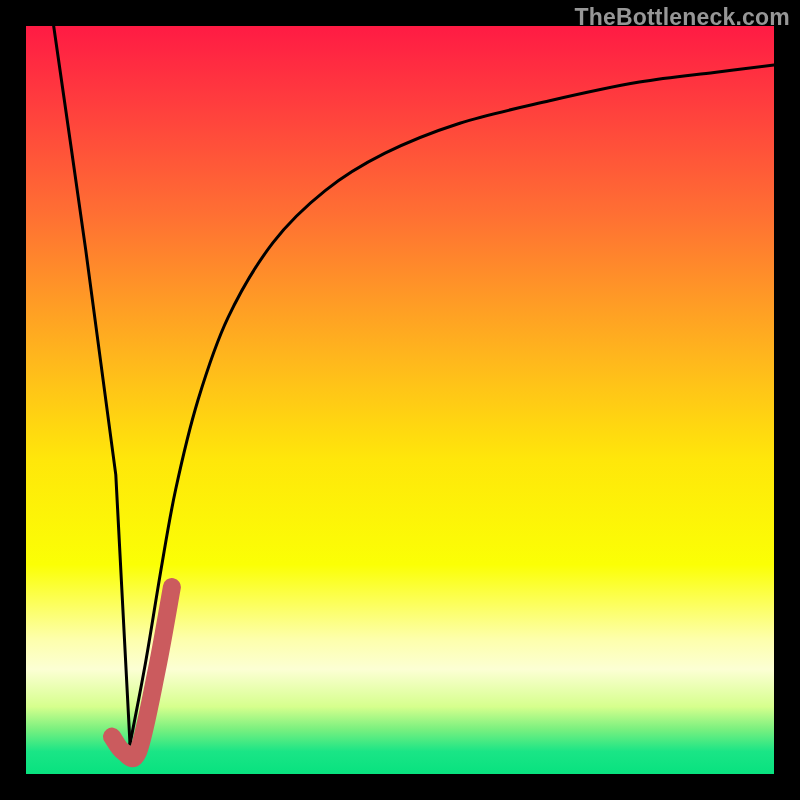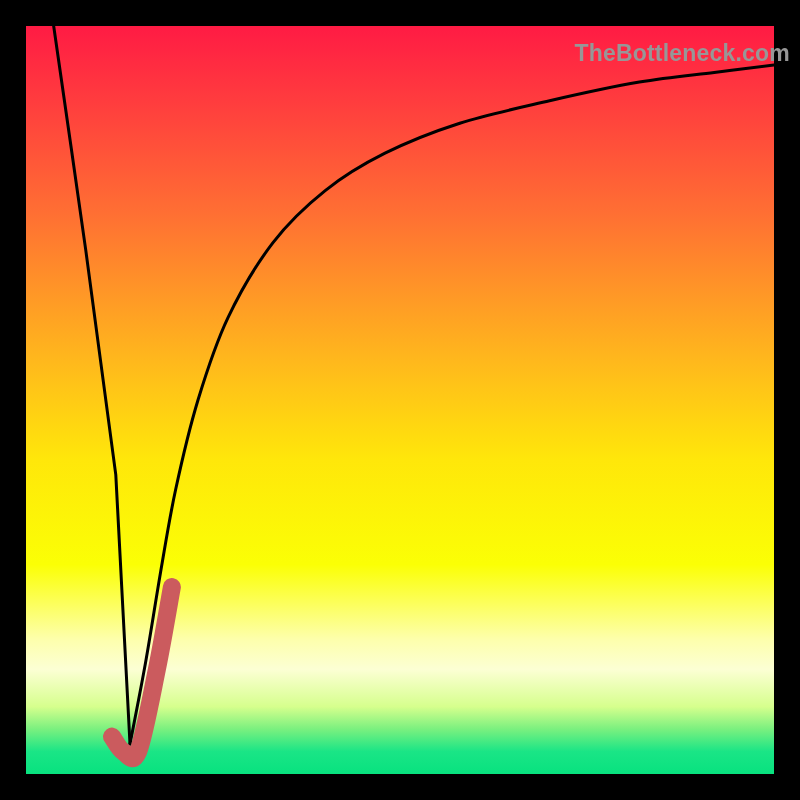--- a/index.html
+++ b/index.html
@@ -42,21 +42,20 @@
   }
   .watermark {
     position: absolute;
     top: 4px;
     right: 10px;
     font-family: Arial, Helvetica, sans-serif;
     font-size: 23px;
     font-weight: bold;
     color: #979797;
     letter-spacing: 0.2px;
-    margin-top: 36px;
   }
 </style>
 </head>
 <body>
 
 <div class="frame">
 
   <div class="plot">
     <svg class="gradient" viewBox="0 0 748 748" preserveAspectRatio="none">
       <defs>

